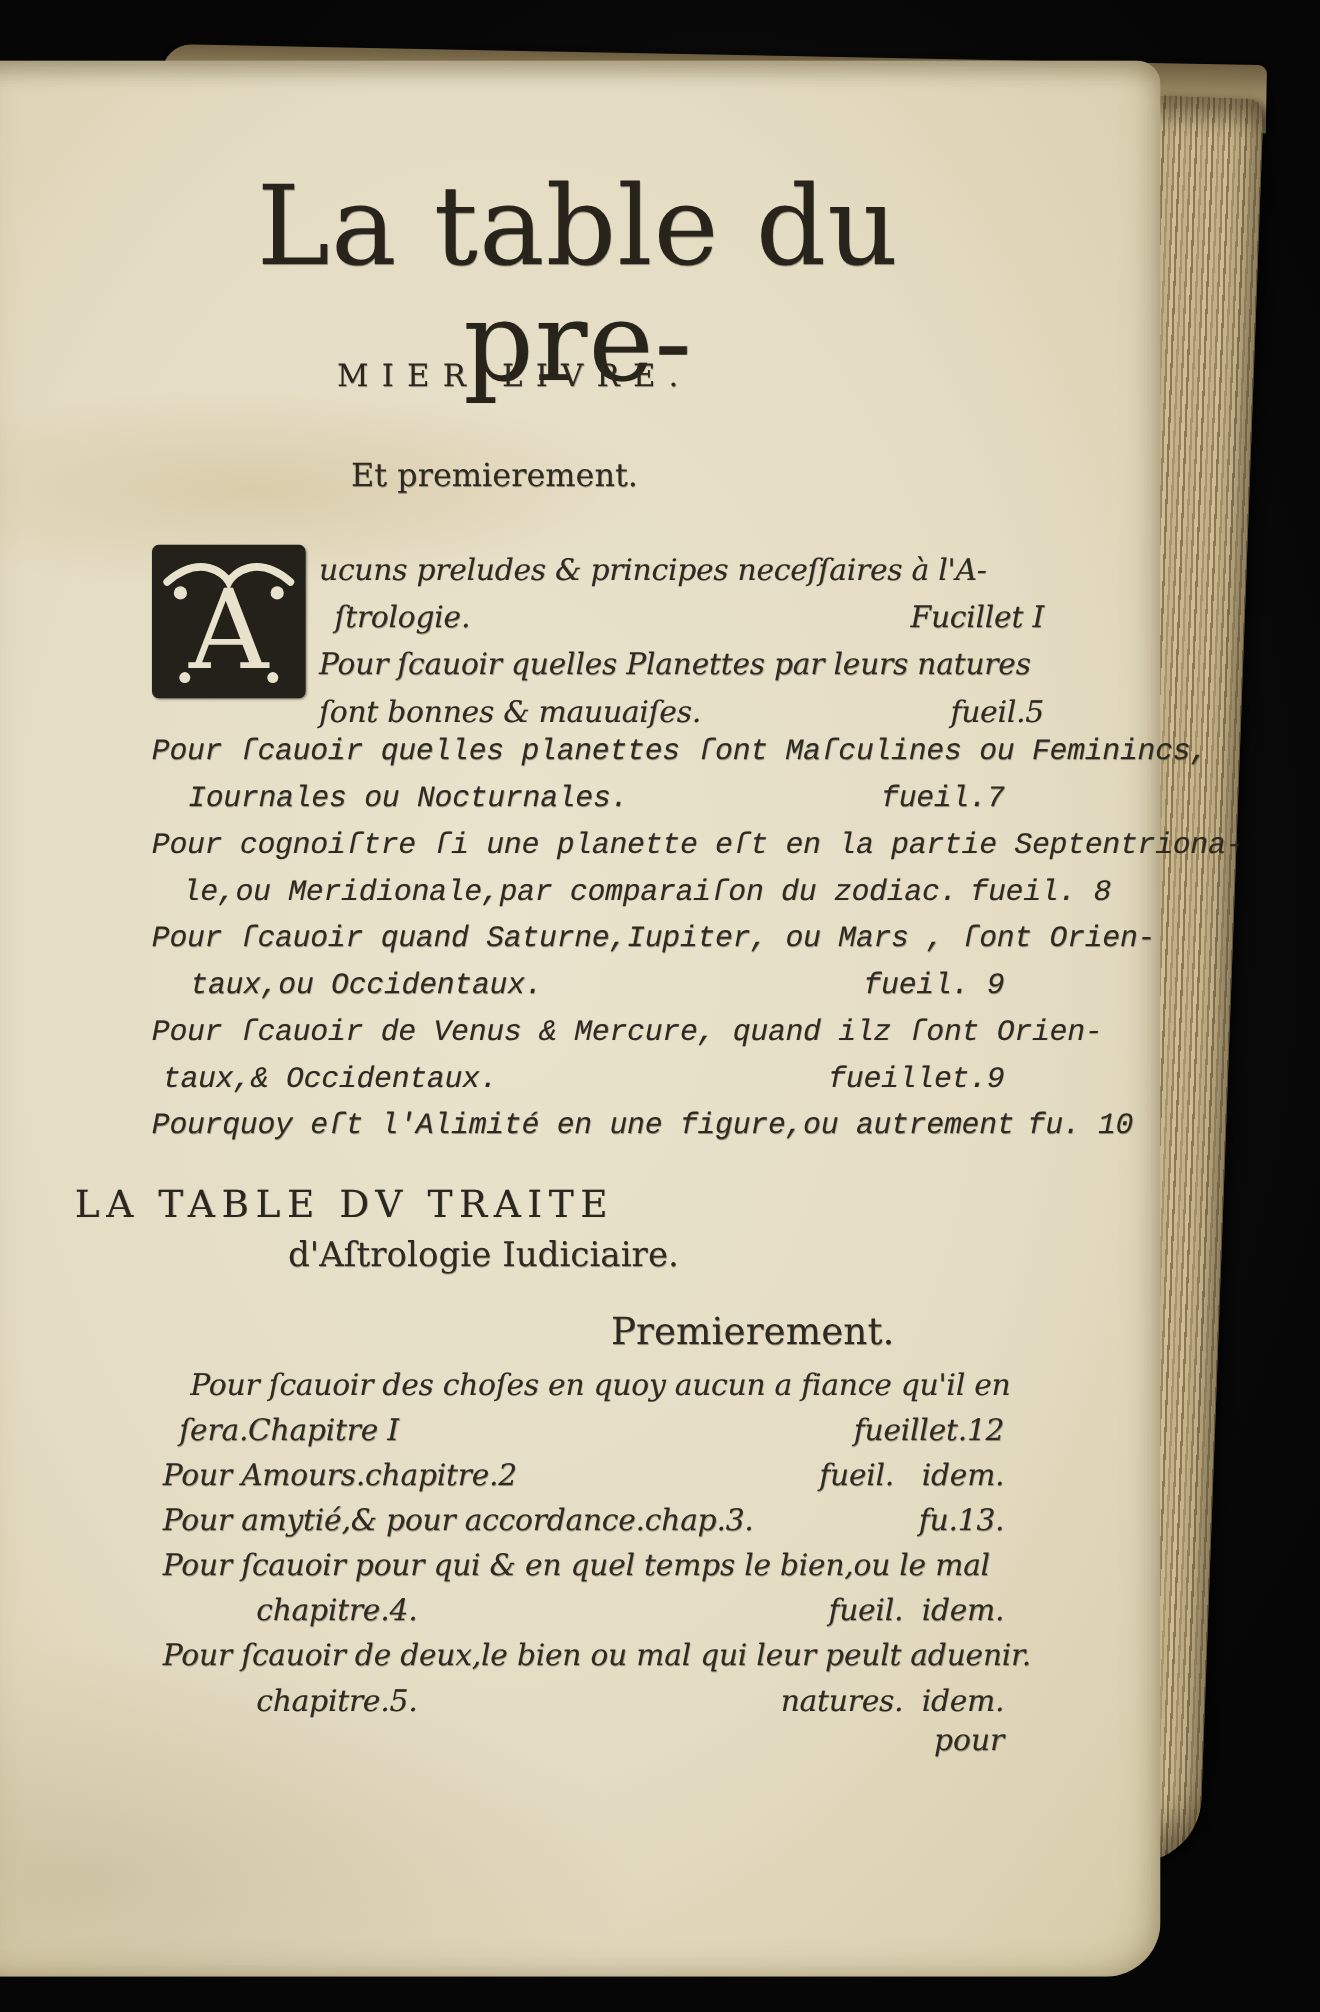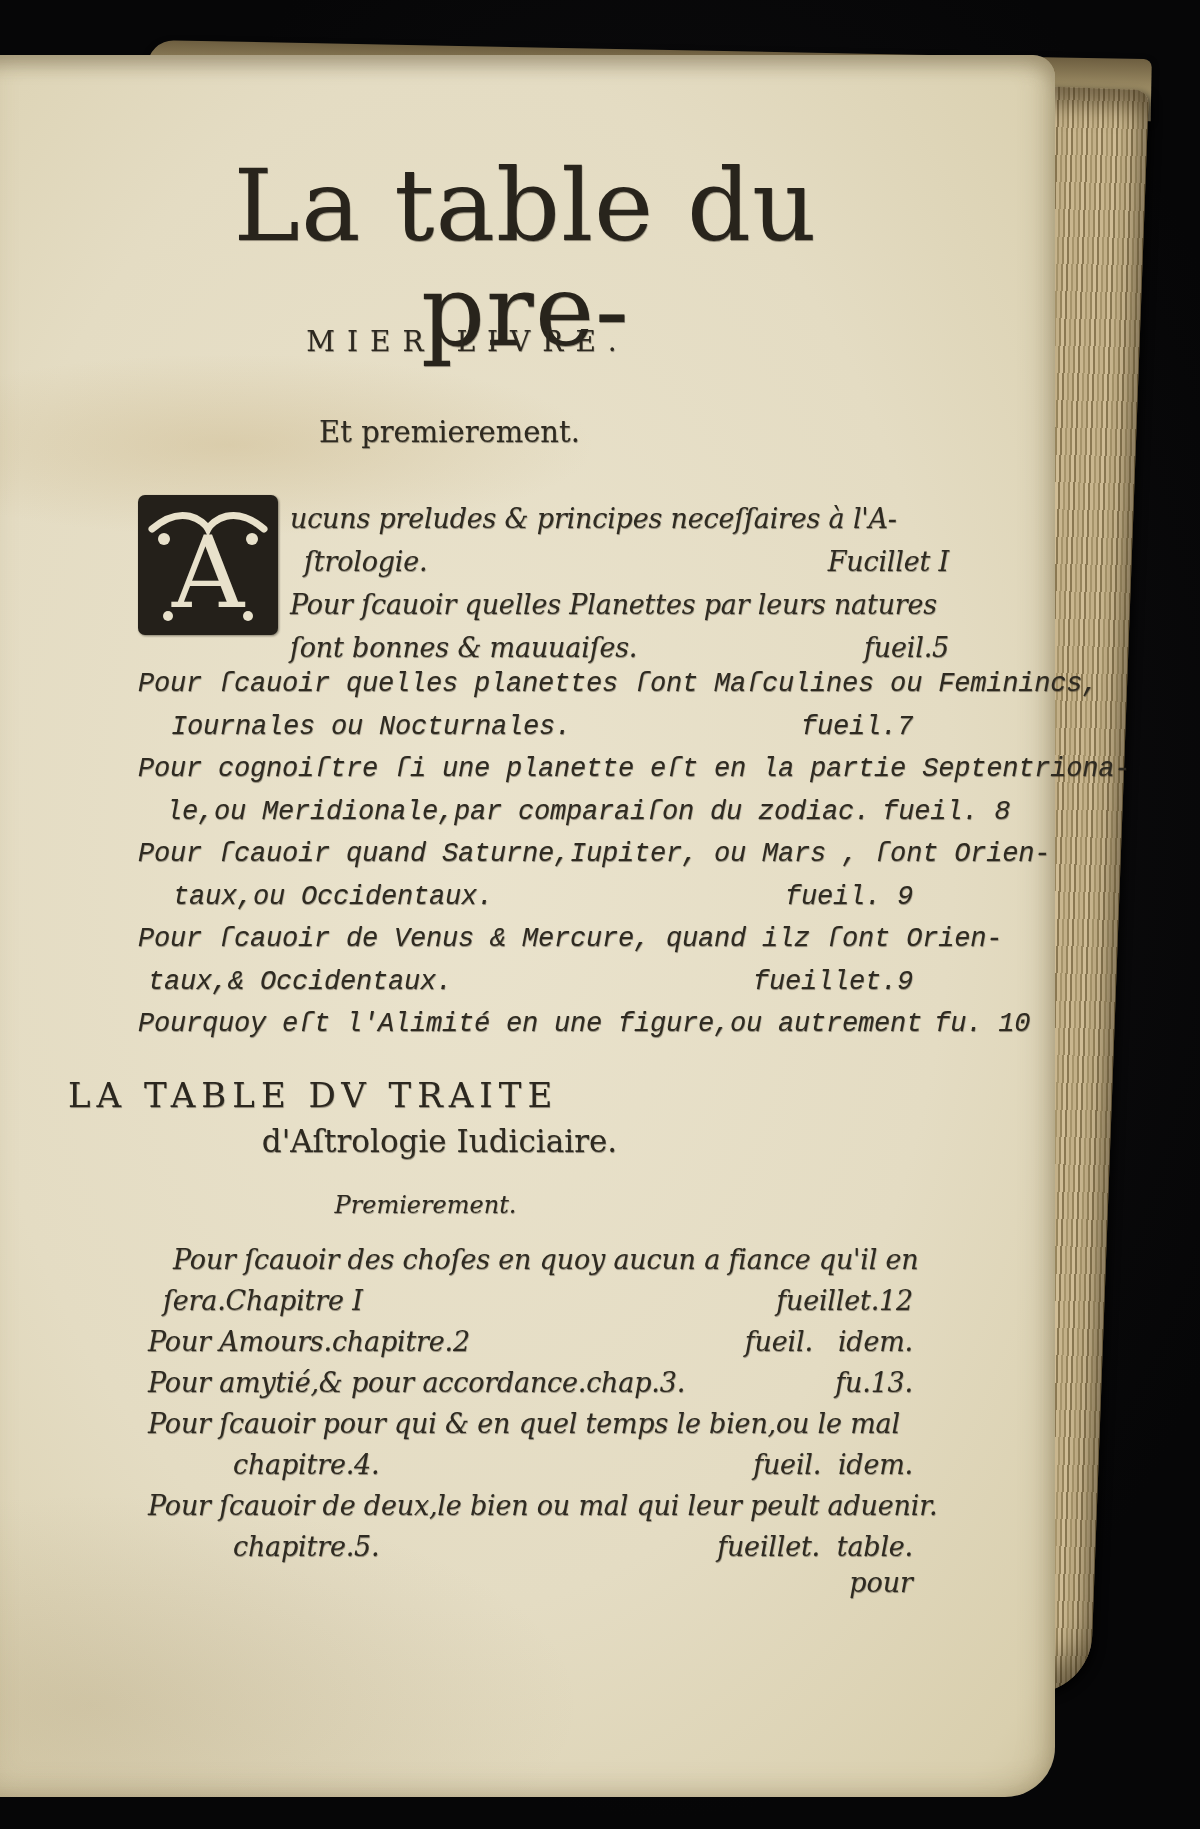--- a/index.html
+++ b/index.html
@@ -57,21 +57,21 @@
   .t1-rows{top:608px;font-family:Liberation Mono, monospace;}
   .t1-rows .row{line-height:42.5px;}
   .t2-rows{top:1184px;}
   .t2-rows .row{line-height:41px;}
   .i10 .t{margin-left:10px;} .i14 .t{margin-left:14px;} .i22 .t{}
   .i25 .t{margin-left:25px;} .i28 .t{margin-left:28px;} .i33 .t{margin-left:33px;}
   .i35 .t{margin-left:35px;} .i95 .t{margin-left:95px;}
 
   .heading2{top:1020px;text-align:left;font-size:34px;letter-spacing:6px;transform:translateX(-70px);color:#2b271f;}
   .heading2b{top:1068px;text-align:center;font-size:31px;transform:translateX(-86px);}
-  .subhead2{top:1136px;text-align:center;font-size:24px;transform:translateX(-100px);font-style:italic;}
+  .subhead2{top:1136px;text-align:right;font-size:34px;transform:translateX(-100px);}
 
   .catchword{top:1512px;text-align:right;font-style:italic;font-size:27px;}
 </style>
 </head>
 <body>
 
 <div class="stage">
   <div class="head-edge"></div>
   <div class="fore-edge"></div>
   <div class="page">
@@ -181,21 +181,21 @@
         <div class="row ink i95">
             <span class="t">chapitre.4.</span>
             <span class="r">fueil.  idem.</span>
           </div>
         <div class="row ink i10">
             <span class="t">Pour ſcauoir de deux,le bien ou mal qui leur peult aduenir.</span>
             <span class="r"></span>
           </div>
         <div class="row ink i95">
             <span class="t">chapitre.5.</span>
-            <span class="r">fueillet.  table.</span>
+            <span class="r">natures.  idem.</span>
           </div>
       </div>
 
       <div class="abs catchword ink">pour</div>
 
     </div>
   </div>
 </div>
 
 </body></html>

